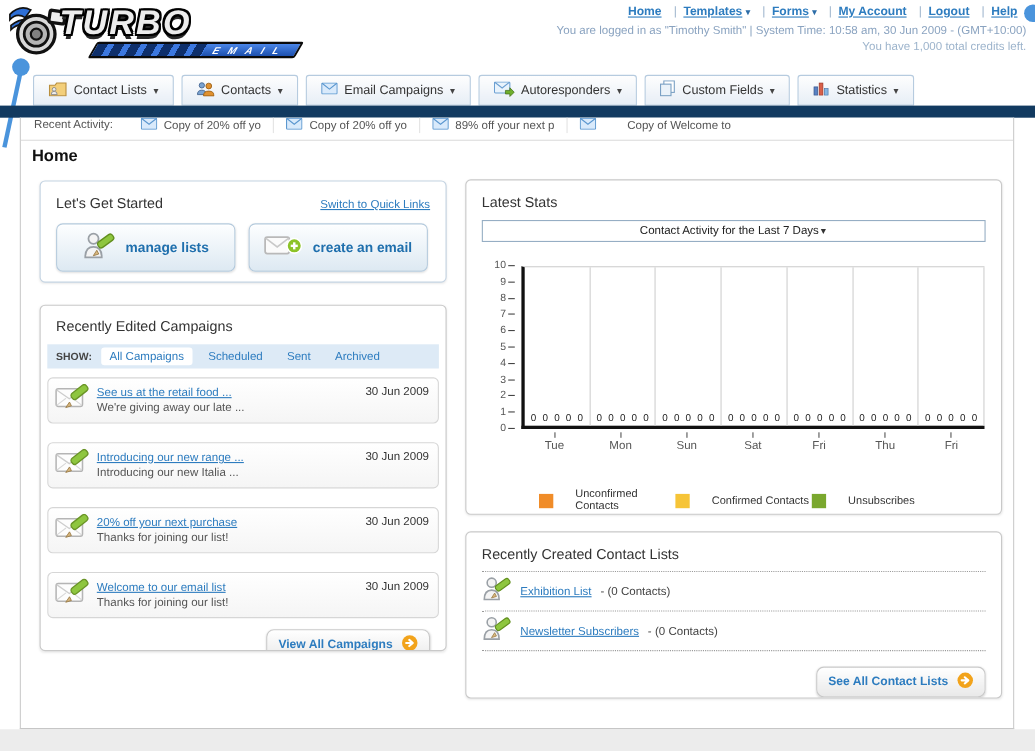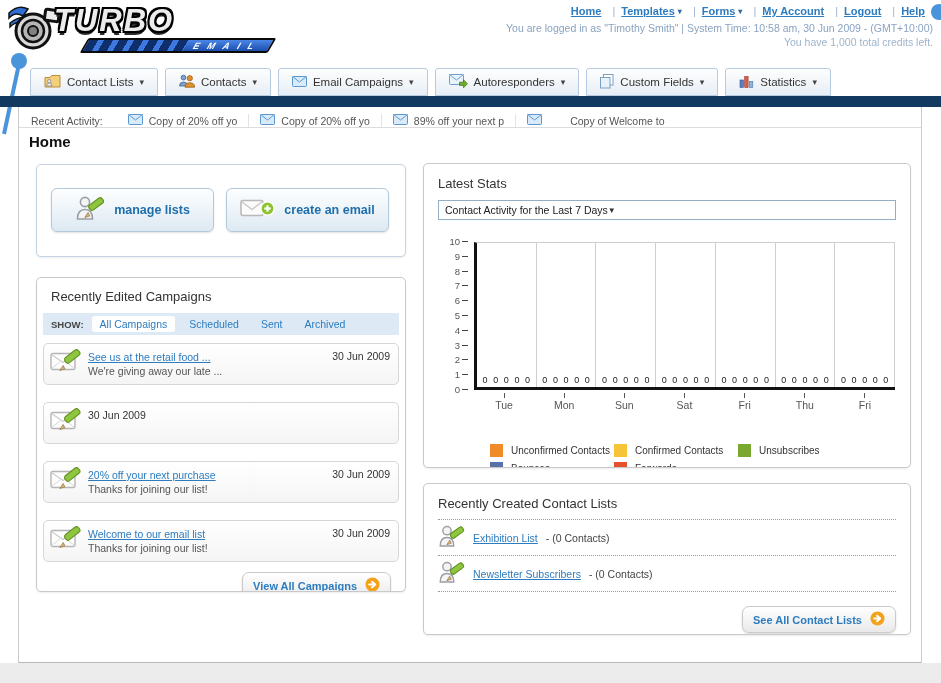--- a/index.html
+++ b/index.html
@@ -32,21 +32,21 @@
   
   .tabbar { position:absolute; left:0; top:68px; width:941px; height:28px; display:flex; align-items:flex-end; padding-left:30px; gap:7px; }
   .tab { height:28px; display:flex; align-items:center; gap:6px; padding:0 13px; font-size:11.5px; color:#333;
     background:linear-gradient(#fefefe,#e7eef6); border:1px solid #b6cbdf; border-radius:3px 3px 0 0; cursor:pointer; white-space:nowrap; }
   .tab .caret { font-size:9px; color:#444; }
   .navybar { position:absolute; left:0; top:96px; width:941px; height:11px; background:#123a60; }
 
   
   .container { position:absolute; left:18px; top:107px; width:904px; height:556px; background:#fff;
     border-left:1px solid #cbcbcb; border-right:1px solid #cbcbcb; border-bottom:1px solid #b9b9b9; }
-  .recent-row { height:21px; display:flex; align-items:flex-end; padding-left:12px; border-bottom:1px solid #dcdcdc; font-size:10.5px; color:#555; }
+  .recent-row { height:21px; display:flex; align-items:flex-start; padding-left:12px; border-bottom:1px solid #dcdcdc; font-size:10.5px; color:#555; }
   .recent-label { margin-right:14px; }
   .recent-items { display:flex; }
   .recent-item { display:flex; align-items:center; gap:6px; padding:0 11px; border-right:1px solid #e3e3e3; color:#555; cursor:pointer; }
   .recent-item:last-child { border-right:none;gap:28px; }
   .page-title { position:absolute; left:10px; top:26px; font-size:15px; font-weight:bold; color:#111; }
 
   .panel { position:absolute; background:#fff; border:1px solid #c9c9c9; border-radius:5px; box-shadow:0 1px 2px rgba(0,0,0,.08); overflow:hidden; }
   .panel-title { font-size:13px; color:#333; }
 
   
@@ -73,36 +73,36 @@
   .card-title { font-size:10.5px; }
   .card-sub { font-size:10.5px; color:#555; }
   .card-date { font-size:10.5px; color:#333; align-self:flex-start; padding-top:6px; }
   .panel-btn-row { display:flex; justify-content:flex-end; padding:10px 14px 0 0; }
   .pill-btn { display:flex; align-items:center; gap:8px; padding:4px 10px; background:linear-gradient(#ffffff,#e9e9e9);
     border:1px solid #c9c9c9; border-radius:7px; box-shadow:0 1px 2px rgba(0,0,0,.15); font-size:11px; font-weight:bold; color:#2d7cbf; cursor:pointer; }
 
   
   .p-stats { left:404px; top:56px; width:488px; height:305px; padding:12px 14px; }
   .stats-select { margin-top:9px; height:20px; border:1px solid #96aec4; background:#fff; display:flex; align-items:center;
-    justify-content:flex-start; padding:0 6px; font-size:10.5px; color:#222; cursor:pointer; }
+    justify-content:center; padding:0 6px; font-size:10.5px; color:#222; cursor:pointer; }
   .stats-select .caret { font-size:8px; color:#333; }
   .chart-wrap { position:relative; margin-top:22px; height:188px; }
   .y-axis { position:absolute; left:0; top:0; width:30px; height:148px; }
   .ytick-label { position:absolute; right:8px; width:22px; text-align:right; font-size:9.5px; color:#555; }
   .ytick-dash { position:absolute; right:0; width:6px; height:1px; background:#444; }
   .plot { position:absolute; left:36px; top:0; width:421px; height:148px; border-left:3px solid #111; border-bottom:3px solid #111;
     border-top:1px solid #cfcfcf; display:flex; }
   .cat-group { width:60px; height:100%; border-right:1px solid #cfcfcf; position:relative; }
   .zeros { position:absolute; left:0; right:0; bottom:2px; display:flex; justify-content:space-evenly; font-size:9px; color:#222; }
   .x-axis { position:absolute; left:36px; top:151px; width:421px; display:flex;justify-content:space-between; }
   .x-cell { width:60px; text-align:center; }
   .x-tick { width:1px; height:5px; background:#555; margin:0 auto; }
   .x-label { font-size:10.5px; color:#555; margin-top:1px; }
   .legend { margin:14px 0 0 52px; display:grid; grid-template-columns:repeat(3,124px); row-gap:5px; }
-  .legend-item { display:flex; align-items:center; gap:8px; font-size:10px; color:#333; }
+  .legend-item { display:flex; align-items:center; gap:20px; font-size:10px; color:#333; }
   .legend-swatch { width:13px; height:13px; flex:0 0 13px; }
 
   
   .p-lists { left:404px; top:376px; width:488px; height:152px; padding:12px 14px; }
   .dotted { border-top:1px dotted #9a9a9a; margin-top:8px; }
   .cl-item { display:flex; align-items:center; gap:8px; height:36px; border-bottom:1px dotted #9a9a9a; font-size:10.5px; color:#444; }
   .cl-name { font-size:10.5px; }
   .cl-btn-row { display:flex; justify-content:flex-end; margin-top:14px; }
 
   .footer-strip { position:absolute; left:0; top:663px; width:941px; height:20px; background:#ececec; }
@@ -269,20 +269,24 @@
               <path d="M0.5 0.5 L7.5 6 L14.5 0.5" fill="none" stroke="#5b97cf"></path>
             </svg></span>
           <span>Copy of Welcome to</span>
         </span>
       </span>
   </div>
 
   <div class="page-title">Home</div>
 
   <div class="panel p-getstarted">
+    <div class="gs-head">
+      <span class="panel-title">Let's Get Started</span>
+      <a class="gs-link">Switch to Quick Links</a>
+    </div>
     <div class="gs-buttons">
 
         <div class="gs-btn">
           <span><svg width="30" height="28" viewBox="0 0 30 28">
               <circle cx="10" cy="7" r="4.6" fill="#f4f4f4" stroke="#9aa0a6" stroke-width="1.6"></circle>
               <path d="M2.5 24 Q2.5 14.5 10 14.5 Q17.5 14.5 17.5 24 Z" fill="#f4f4f4" stroke="#9aa0a6" stroke-width="1.6"></path>
               <rect x="13" y="6" width="16" height="6.2" rx="2.4" transform="rotate(-36 21 9)" fill="#8ec63f" stroke="#63901f" stroke-width="1.2"></rect>
               <path d="M13 17.5 l-3.2 5 5 -1.6 Z" fill="#d9b77e" stroke="#9a7b46" stroke-width="0.8"></path>
             </svg></span>
           <span>manage lists</span>
@@ -334,20 +338,24 @@
         </div>
 
         <div class="card">
           <span class="card-icon"><svg width="34" height="26" viewBox="0 0 34 26">
               <rect x="1" y="4.5" width="24" height="16" rx="2" fill="#fdfdfd" stroke="#b5b5b5" stroke-width="1.4"></rect>
               <path d="M1.5 5.5 L13 13.5 L24.5 5.5" fill="none" stroke="#cdcdcd" stroke-width="1.2"></path>
               <path d="M1.5 19.5 L10 13 M24.5 19.5 L16 13" stroke="#d8d8d8" stroke-width="1" fill="none"></path>
               <rect x="14" y="4.5" width="17" height="6.4" rx="2.6" transform="rotate(-38 22 8)" fill="#8ec63f" stroke="#6a9427" stroke-width="1.2"></rect>
               <path d="M13.2 16.5 l-3.4 5 5.1 -1.6 Z" fill="#d9b77e" stroke="#9a7b46" stroke-width="0.8"></path>
             </svg></span>
+          <span class="card-text">
+            <div class="card-title link">Introducing our new range ...</div>
+            <div class="card-sub">Introducing our new Italia ...</div>
+          </span>
           <span class="card-date">30 Jun 2009</span>
         </div>
 
         <div class="card">
           <span class="card-icon"><svg width="34" height="26" viewBox="0 0 34 26">
               <rect x="1" y="4.5" width="24" height="16" rx="2" fill="#fdfdfd" stroke="#b5b5b5" stroke-width="1.4"></rect>
               <path d="M1.5 5.5 L13 13.5 L24.5 5.5" fill="none" stroke="#cdcdcd" stroke-width="1.2"></path>
               <path d="M1.5 19.5 L10 13 M24.5 19.5 L16 13" stroke="#d8d8d8" stroke-width="1" fill="none"></path>
               <rect x="14" y="4.5" width="17" height="6.4" rx="2.6" transform="rotate(-38 22 8)" fill="#8ec63f" stroke="#6a9427" stroke-width="1.2"></rect>
               <path d="M13.2 16.5 l-3.4 5 5.1 -1.6 Z" fill="#d9b77e" stroke="#9a7b46" stroke-width="0.8"></path>

